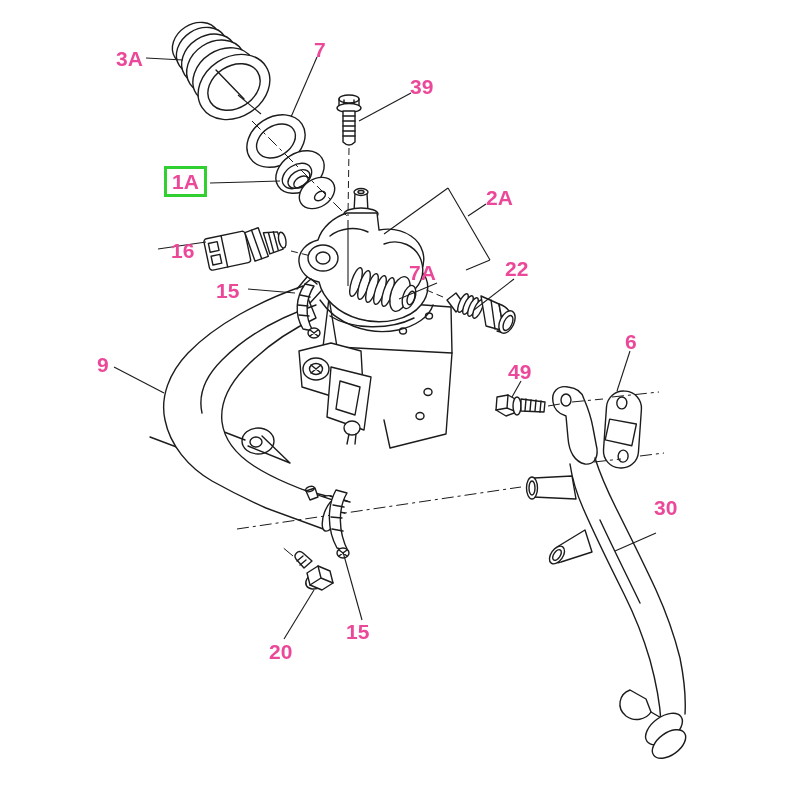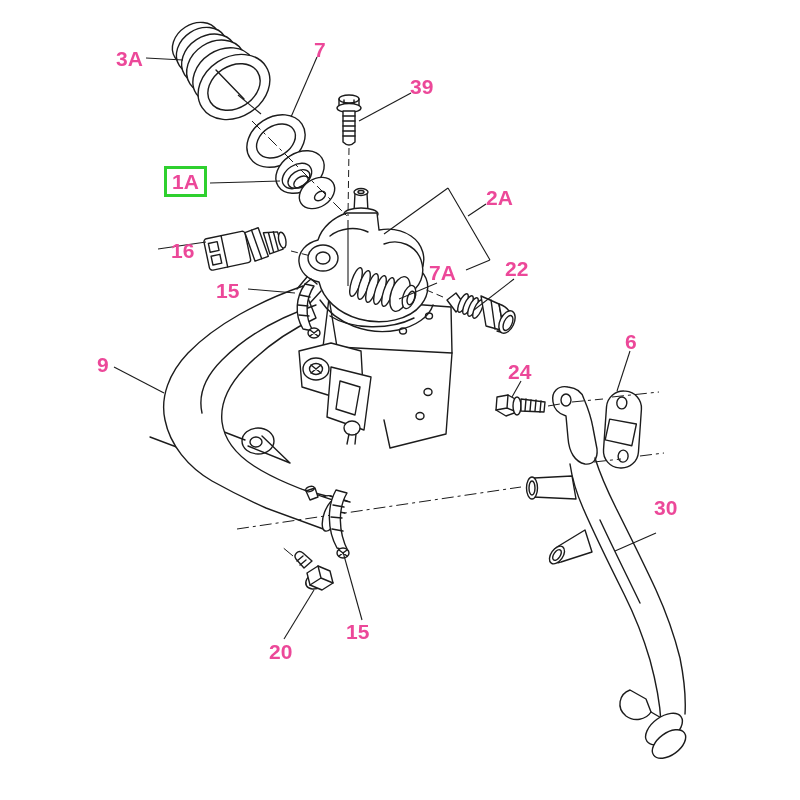--- a/index.html
+++ b/index.html
@@ -235,23 +235,23 @@
   </g>
 </svg>
 
 <div class="lbl" style="left:116px; top:48px;">3A</div>
 <div class="lbl" style="left:314px; top:39px;">7</div>
 <div class="lbl" style="left:410px; top:76px;">39</div>
 <div class="lbl hl" style="left:164px; top:166px;">1A</div>
 <div class="lbl" style="left:486px; top:187px;">2A</div>
 <div class="lbl" style="left:128px; top:240px;margin-left:43px;">16</div>
 <div class="lbl" style="left:216px; top:280px;">15</div>
-<div class="lbl" style="left:429px; top:262px;">7A</div>
+<div class="lbl" style="left:409px; top:262px;">7A</div>
 <div class="lbl" style="left:505px; top:258px;">22</div>
 <div class="lbl" style="left:97px;  top:354px;">9</div>
-<div class="lbl" style="left:508px; top:361px;">24</div>
+<div class="lbl" style="left:508px; top:361px;">49</div>
 <div class="lbl" style="left:625px; top:331px;">6</div>
 <div class="lbl" style="left:654px; top:497px;">30</div>
 <div class="lbl" style="left:269px; top:641px;">20</div>
 <div class="lbl" style="left:346px; top:621px;">15</div>
 
 
 </div>
 
 </body></html>

